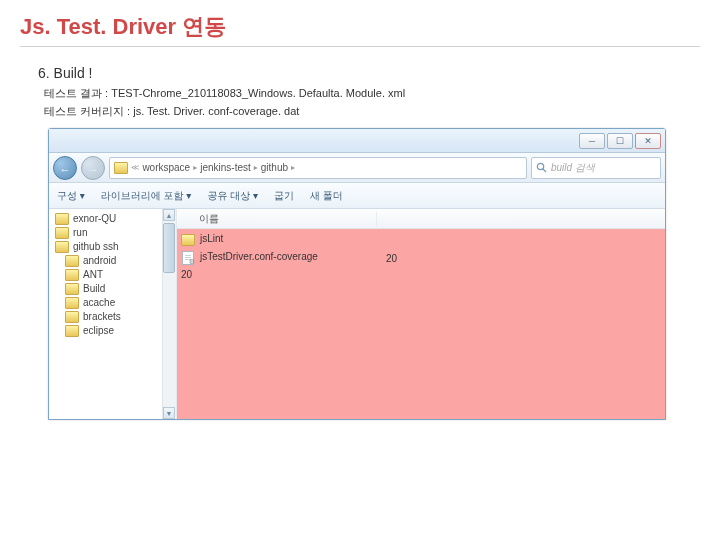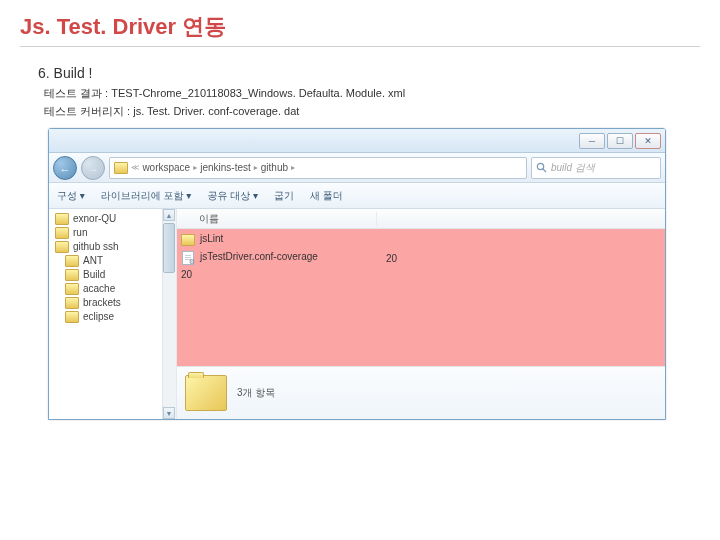--- a/index.html
+++ b/index.html
@@ -105,20 +105,24 @@
         <div class="treeitem">
             <span class="fld"></span>
             <span>run</span>
           </div>
         <div class="treeitem">
             <span class="fld"></span>
             <span>github ssh</span>
           </div>
         <div class="treeitem" style="padding-left:16px">
             <span class="fld"></span>
+            <span>android</span>
+          </div>
+        <div class="treeitem" style="padding-left:16px">
+            <span class="fld"></span>
             <span>ANT</span>
           </div>
         <div class="treeitem" style="padding-left:16px">
             <span class="fld"></span>
             <span>Build</span>
           </div>
         <div class="treeitem" style="padding-left:16px">
             <span class="fld"></span>
             <span>acache</span>
           </div>
@@ -157,20 +161,16 @@
                   <span class="doc gear"></span>
                 </span>
                 <span>jsTestDriver.conf-coverage</span>
               </div>
             <span>20</span>
           </div>
           <div class="fileitem">
             <span>20</span>
           </div>
         </div>
-        <div class="preview" style="position:absolute;bottom:0;left:0;right:0">
-          <div class="bigfolder"></div>
-          <div class="prevtext">3개 항목</div>
-        </div>
       </div>
     </div>
   </div>
 </div>
 
 </body></html>

